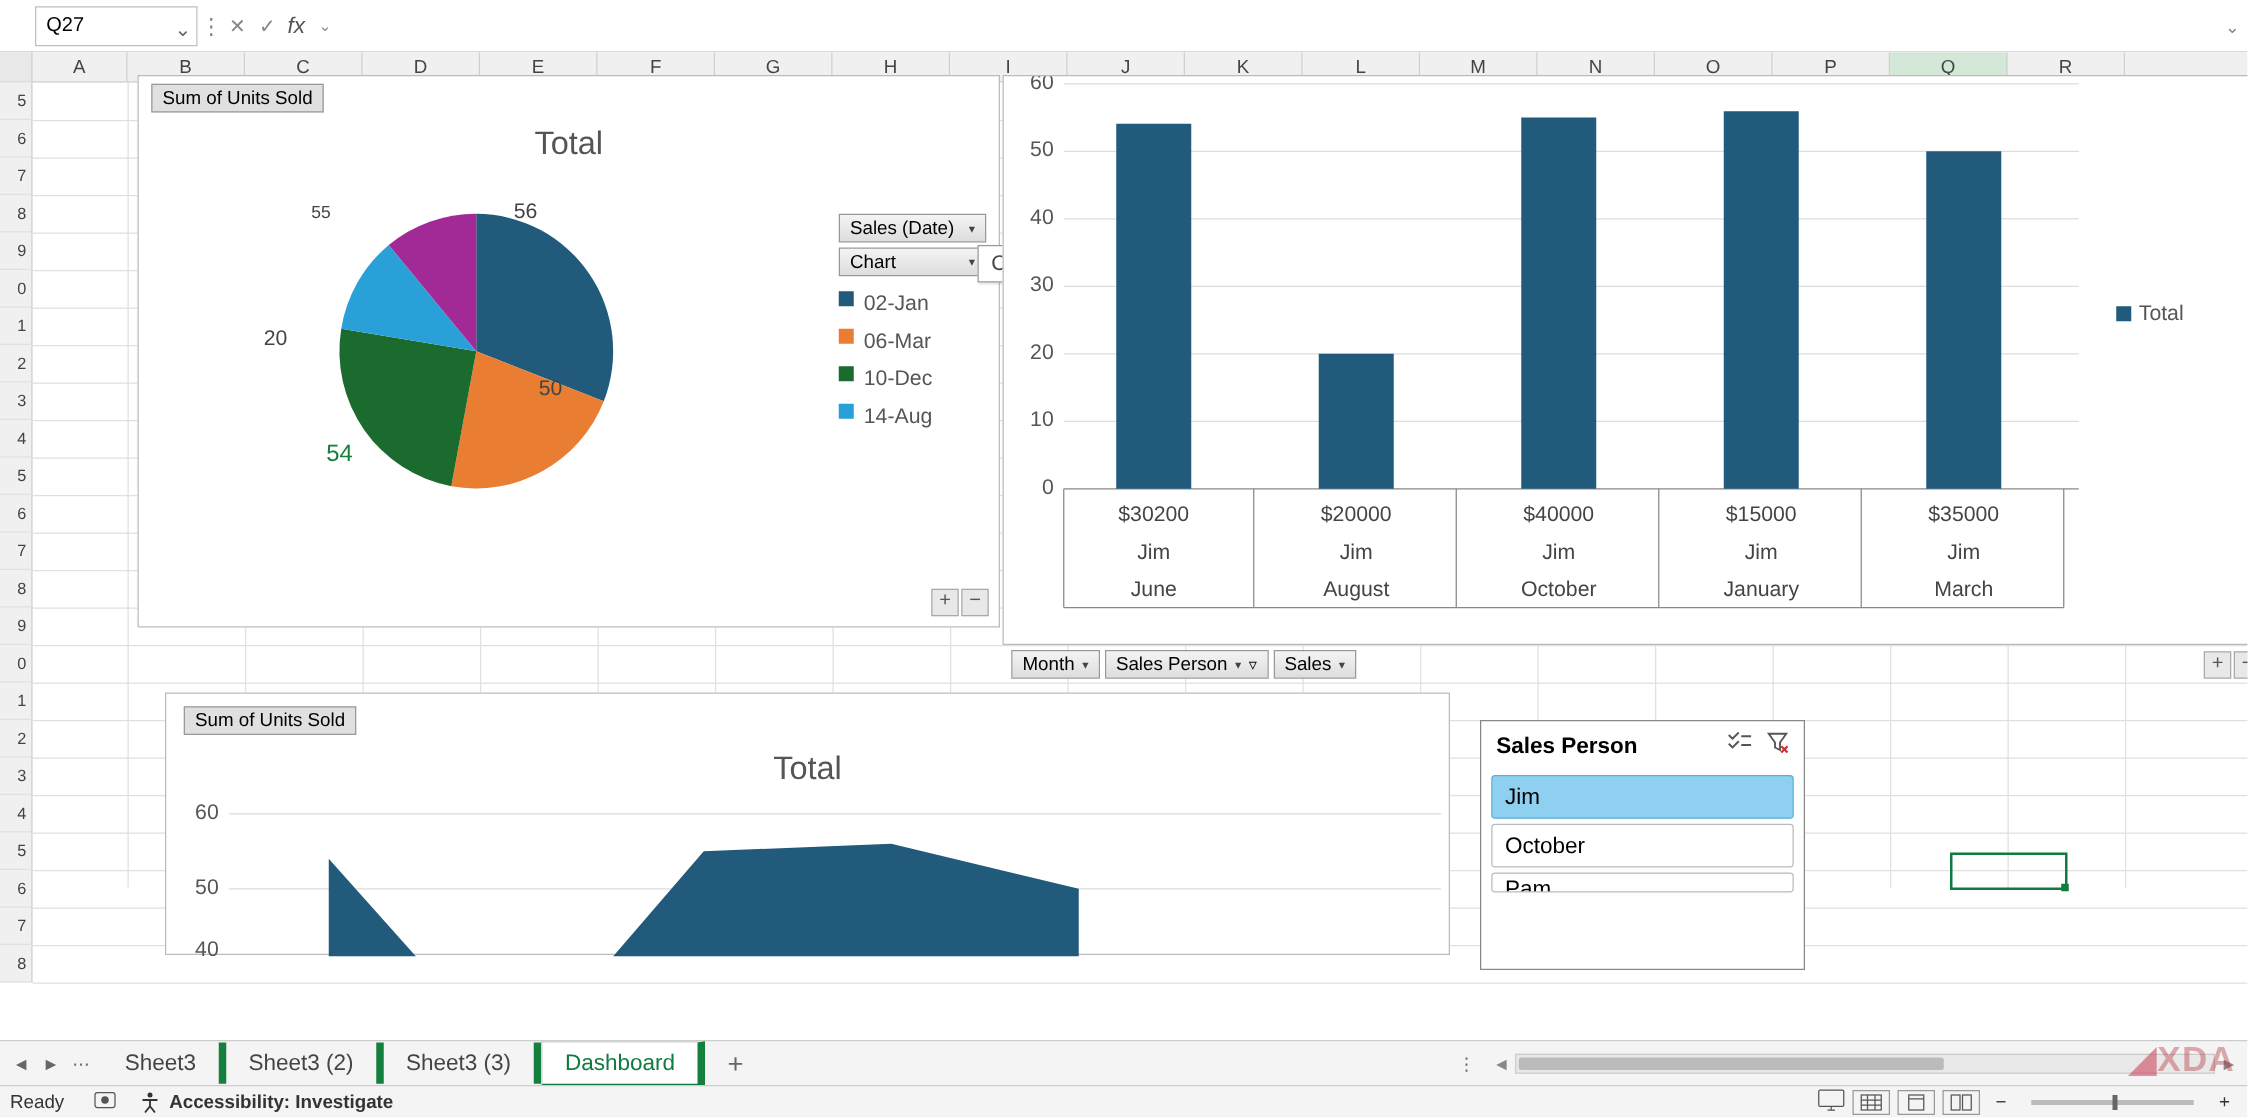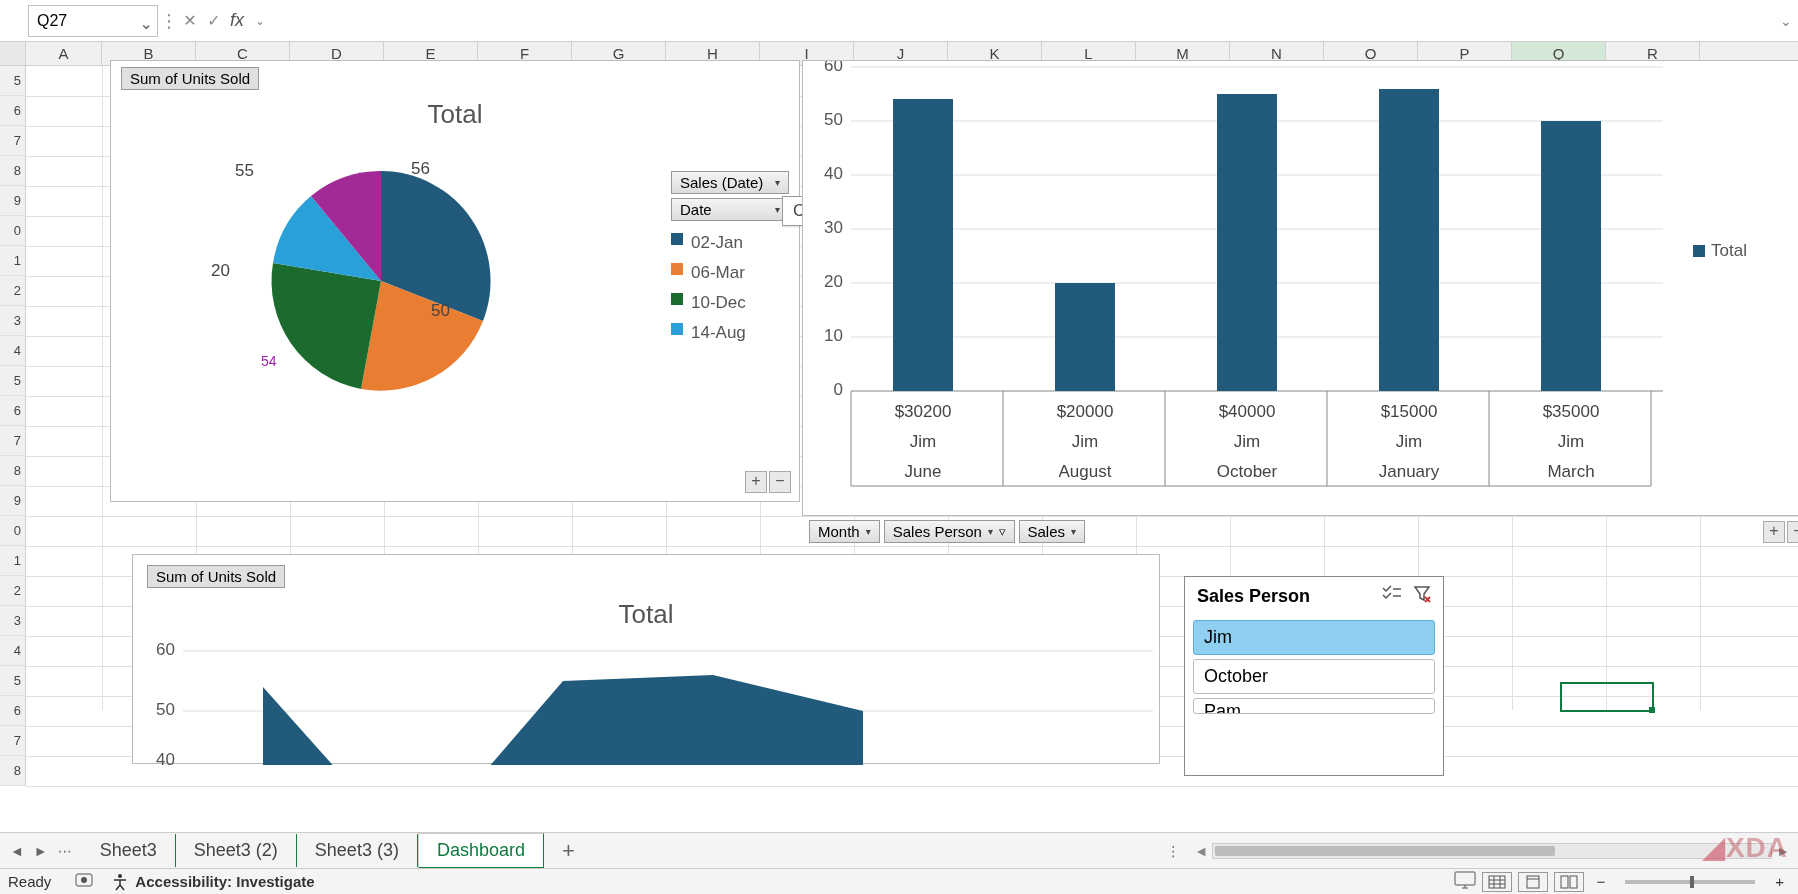--- a/index.html
+++ b/index.html
@@ -55,21 +55,21 @@
 .slicer-item { margin: 4px 8px; padding: 6px 10px; border: 1px solid #bbb; border-radius: 3px; font-size: 18px; background: #fff; }
 .slicer-item.selected { background: #8fd0f0; border-color: #5ab0d8; }
 
 
 .selected-cell { position: absolute; border: 2px solid #0f7b3e; background: transparent; }
 .cell-handle { position: absolute; right: -3px; bottom: -3px; width: 6px; height: 6px; background: #0f7b3e; }
 
 
 .sheet-tabs { position: absolute; bottom: 26px; left: 0; right: 0; height: 36px; display: flex; align-items: center; background: #f4f4f4; border-top: 1px solid #ccc; }
 .sheet-nav { display: flex; gap: 10px; padding: 0 10px; color: #666; }
-.sheet-tab { padding: 6px 18px; font-size: 18px; color: #444; border-right: 1px solid #15803d; }
+.sheet-tab { padding: 6px 18px; font-size: 18px; color: #444; border-right: 6px solid #15803d; }
 .sheet-tab.active { color: #0f7b3e; background: #fff; border-top: 1px solid #ccc; border-left: 1px solid #ccc; border-bottom: 2px solid #0f7b3e; font-weight: 400; }
 .add-sheet { padding: 0 18px; font-size: 22px; color: #666; }
 .tabs-right { margin-left: auto; display: flex; align-items: center; gap: 4px; padding-right: 8px; }
 .hscroll { width: 560px; height: 16px; background: #e8e8e8; border: 1px solid #ccc; position: relative; }
 .hscroll-thumb { position: absolute; left: 2px; top: 2px; height: 10px; width: 340px; background: #bbb; border-radius: 2px; }
 
 
 .status-bar { position: absolute; bottom: 0; left: 0; right: 0; height: 26px; background: #f4f4f4; display: flex; align-items: center; padding: 0 8px; font-size: 15px; color: #333; border-top: 1px solid #ccc; }
 .status-icons-right { margin-left: auto; display: flex; align-items: center; gap: 6px; }
 .view-btn { width: 30px; height: 20px; border: 1px solid #999; display: flex; align-items: center; justify-content: center; }
@@ -201,31 +201,31 @@
         <g transform="translate(140,140)">
           <path d="M0,0 L0,-110 A110,110 0 0,1 102,40 Z" fill="#215a7a"></path>
           <path d="M0,0 L102,40 A110,110 0 0,1 -20,108 Z" fill="#e97d32"></path>
           <path d="M0,0 L-20,108 A110,110 0 0,1 -108,-18 Z" fill="#1a6b2d"></path>
           <path d="M0,0 L-108,-18 A110,110 0 0,1 -70,-85 Z" fill="#2aa0d8"></path>
           <path d="M0,0 L-70,-85 A110,110 0 0,1 0,-110 Z" fill="#a12a96"></path>
         </g>
       </svg>
       <div style="position:absolute; left:300px; top:98px; font-size:17px; color:#444;">56</div>
       <div style="position:absolute; left:320px; top:240px; font-size:17px; color:#444;">50</div>
-      <div style="position:absolute; left:150px; top:292px; font-size:14px; color:#a21caf;">54</div>
+      <div style="position:absolute; left:150px; top:292px; font-size:19px; color:#15803d;">54</div>
       <div style="position:absolute; left:100px; top:200px; font-size:17px; color:#444;">20</div>
-      <div style="position:absolute; left:124px; top:100px; font-size:17px; color:#444;">55</div>
+      <div style="position:absolute; left:138px; top:100px; font-size:14px; color:#444;">55</div>
 
       <div style="position:absolute; right:10px; top:110px;">
         <button class="dropdown-btn" style="width:118px; justify-content:space-between;">
             <span>Sales (Date)</span>
             <span class="dd-arrow">▾</span>
           </button><br>
         <button class="dropdown-btn" style="width:118px; justify-content:space-between; margin-top:4px;">
-            <span>Date</span>
+            <span>Chart</span>
             <span class="dd-arrow">▾</span>
           </button>
         <div style="margin-top:12px;">
           <div class="legend-item">
               <span class="legend-sw" style="background:#215a7a"></span>
               <span>02-Jan</span>
             </div>
           <div class="legend-item">
               <span class="legend-sw" style="background:#e97d32"></span>
               <span>06-Mar</span>

